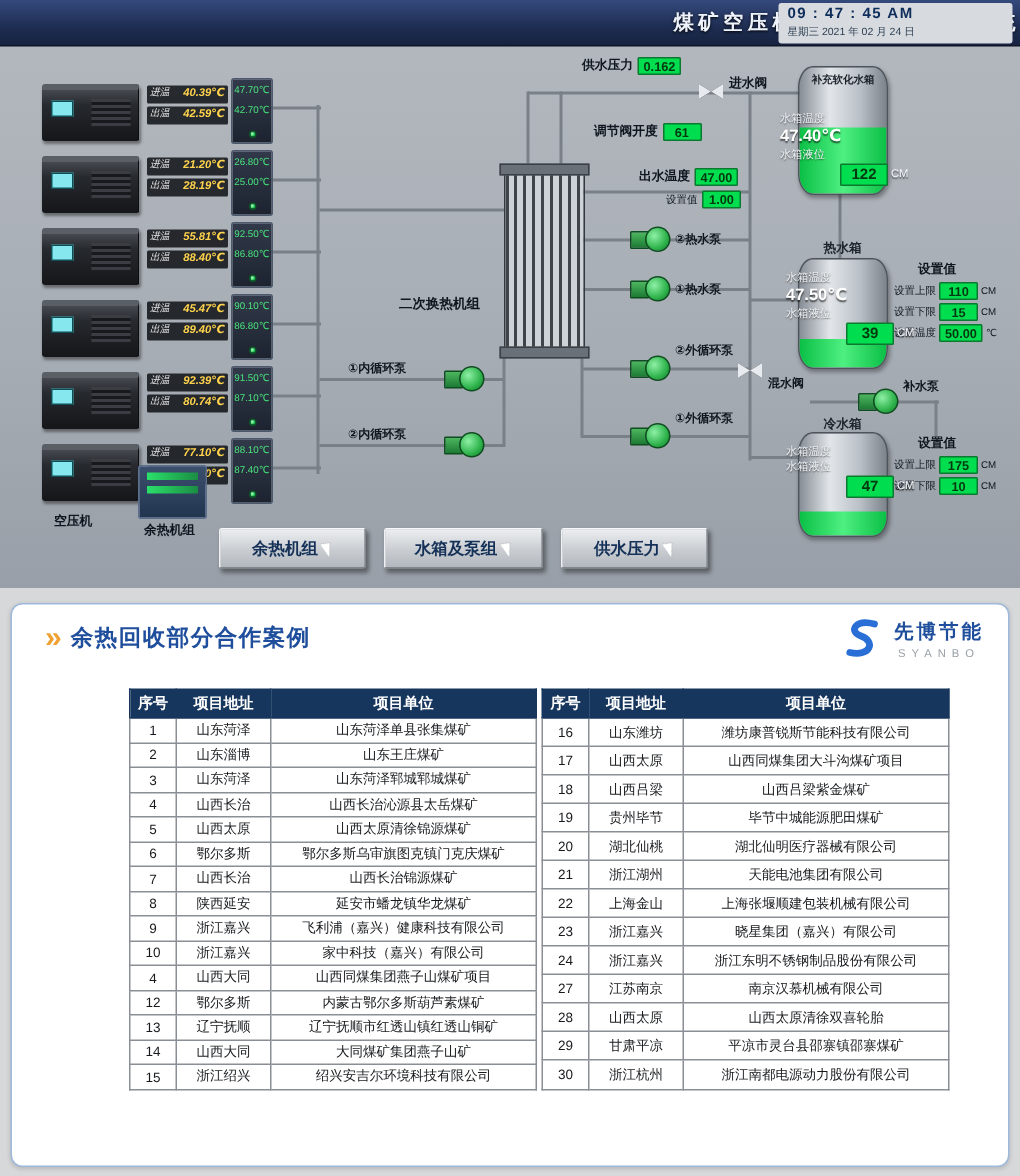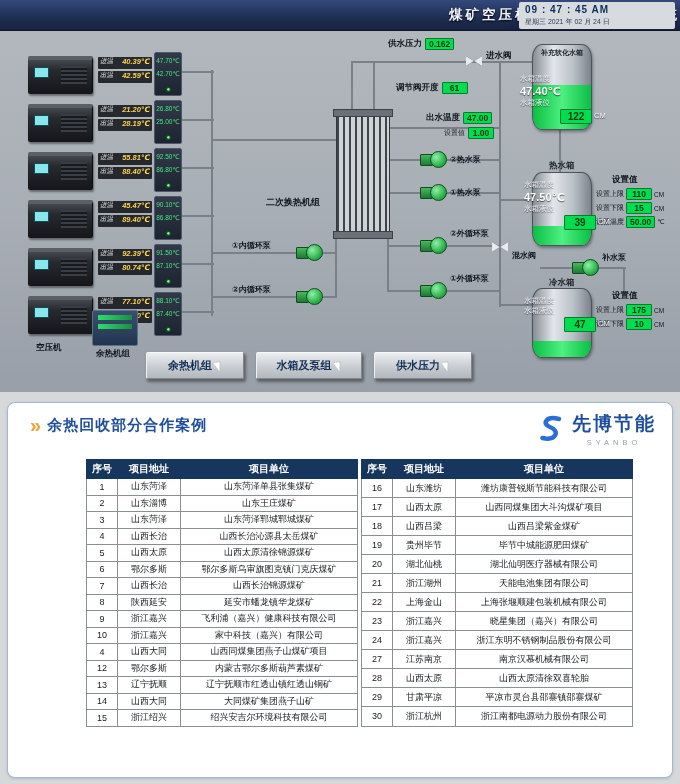--- a/index.html
+++ b/index.html
@@ -95,21 +95,21 @@
     transform:rotate(-35deg);filter:drop-shadow(.5px .5px .5px #222);}
 
   
   .case-panel{position:absolute;left:7px;top:402px;width:664px;height:374px;background:#ffffff;
     border:1px solid #9fb9dc;border-radius:8px;box-shadow:0 1px 3px rgba(0,0,0,.15);}
   .case-head{position:absolute;left:22px;top:12px;display:flex;align-items:center;gap:6px;}
   .chevrons{color:#f0a132;font-size:20px;font-weight:bold;line-height:20px;}
   .case-title{color:#1f4e9c;font-size:15px;font-weight:bold;letter-spacing:1px;}
   .logo{position:absolute;right:16px;top:8px;display:flex;align-items:center;gap:6px;}
   .logo-text{display:flex;flex-direction:column;align-items:center;}
-  .logo-cn{color:#1f4e9c;font-size:19px;font-weight:bold;letter-spacing:2px;}
+  .logo-cn{color:#1f4e9c;font-size:13px;font-weight:bold;letter-spacing:2px;}
   .logo-en{color:#9aa0a6;font-size:7.5px;letter-spacing:4px;margin-top:1px;}
 
   .tables{position:absolute;left:78px;top:56px;display:flex;gap:3px;}
   .case-table{border-collapse:collapse;table-layout:fixed;width:270px;}
   .case-table th{background:#17365d;color:#fff;font-size:10px;font-weight:bold;height:18px;border:1px solid #17365d;padding:0;}
   .case-table th:nth-child(1){width:30px;}
   .case-table th:nth-child(2){width:62px;}
   .case-table th:nth-child(3){width:176px;}
   .case-table td{border:1px solid #8a8f96;font-size:9px;height:15.5px;text-align:center;color:#17191c;
     padding:0 1px;white-space:nowrap;overflow:hidden;}

